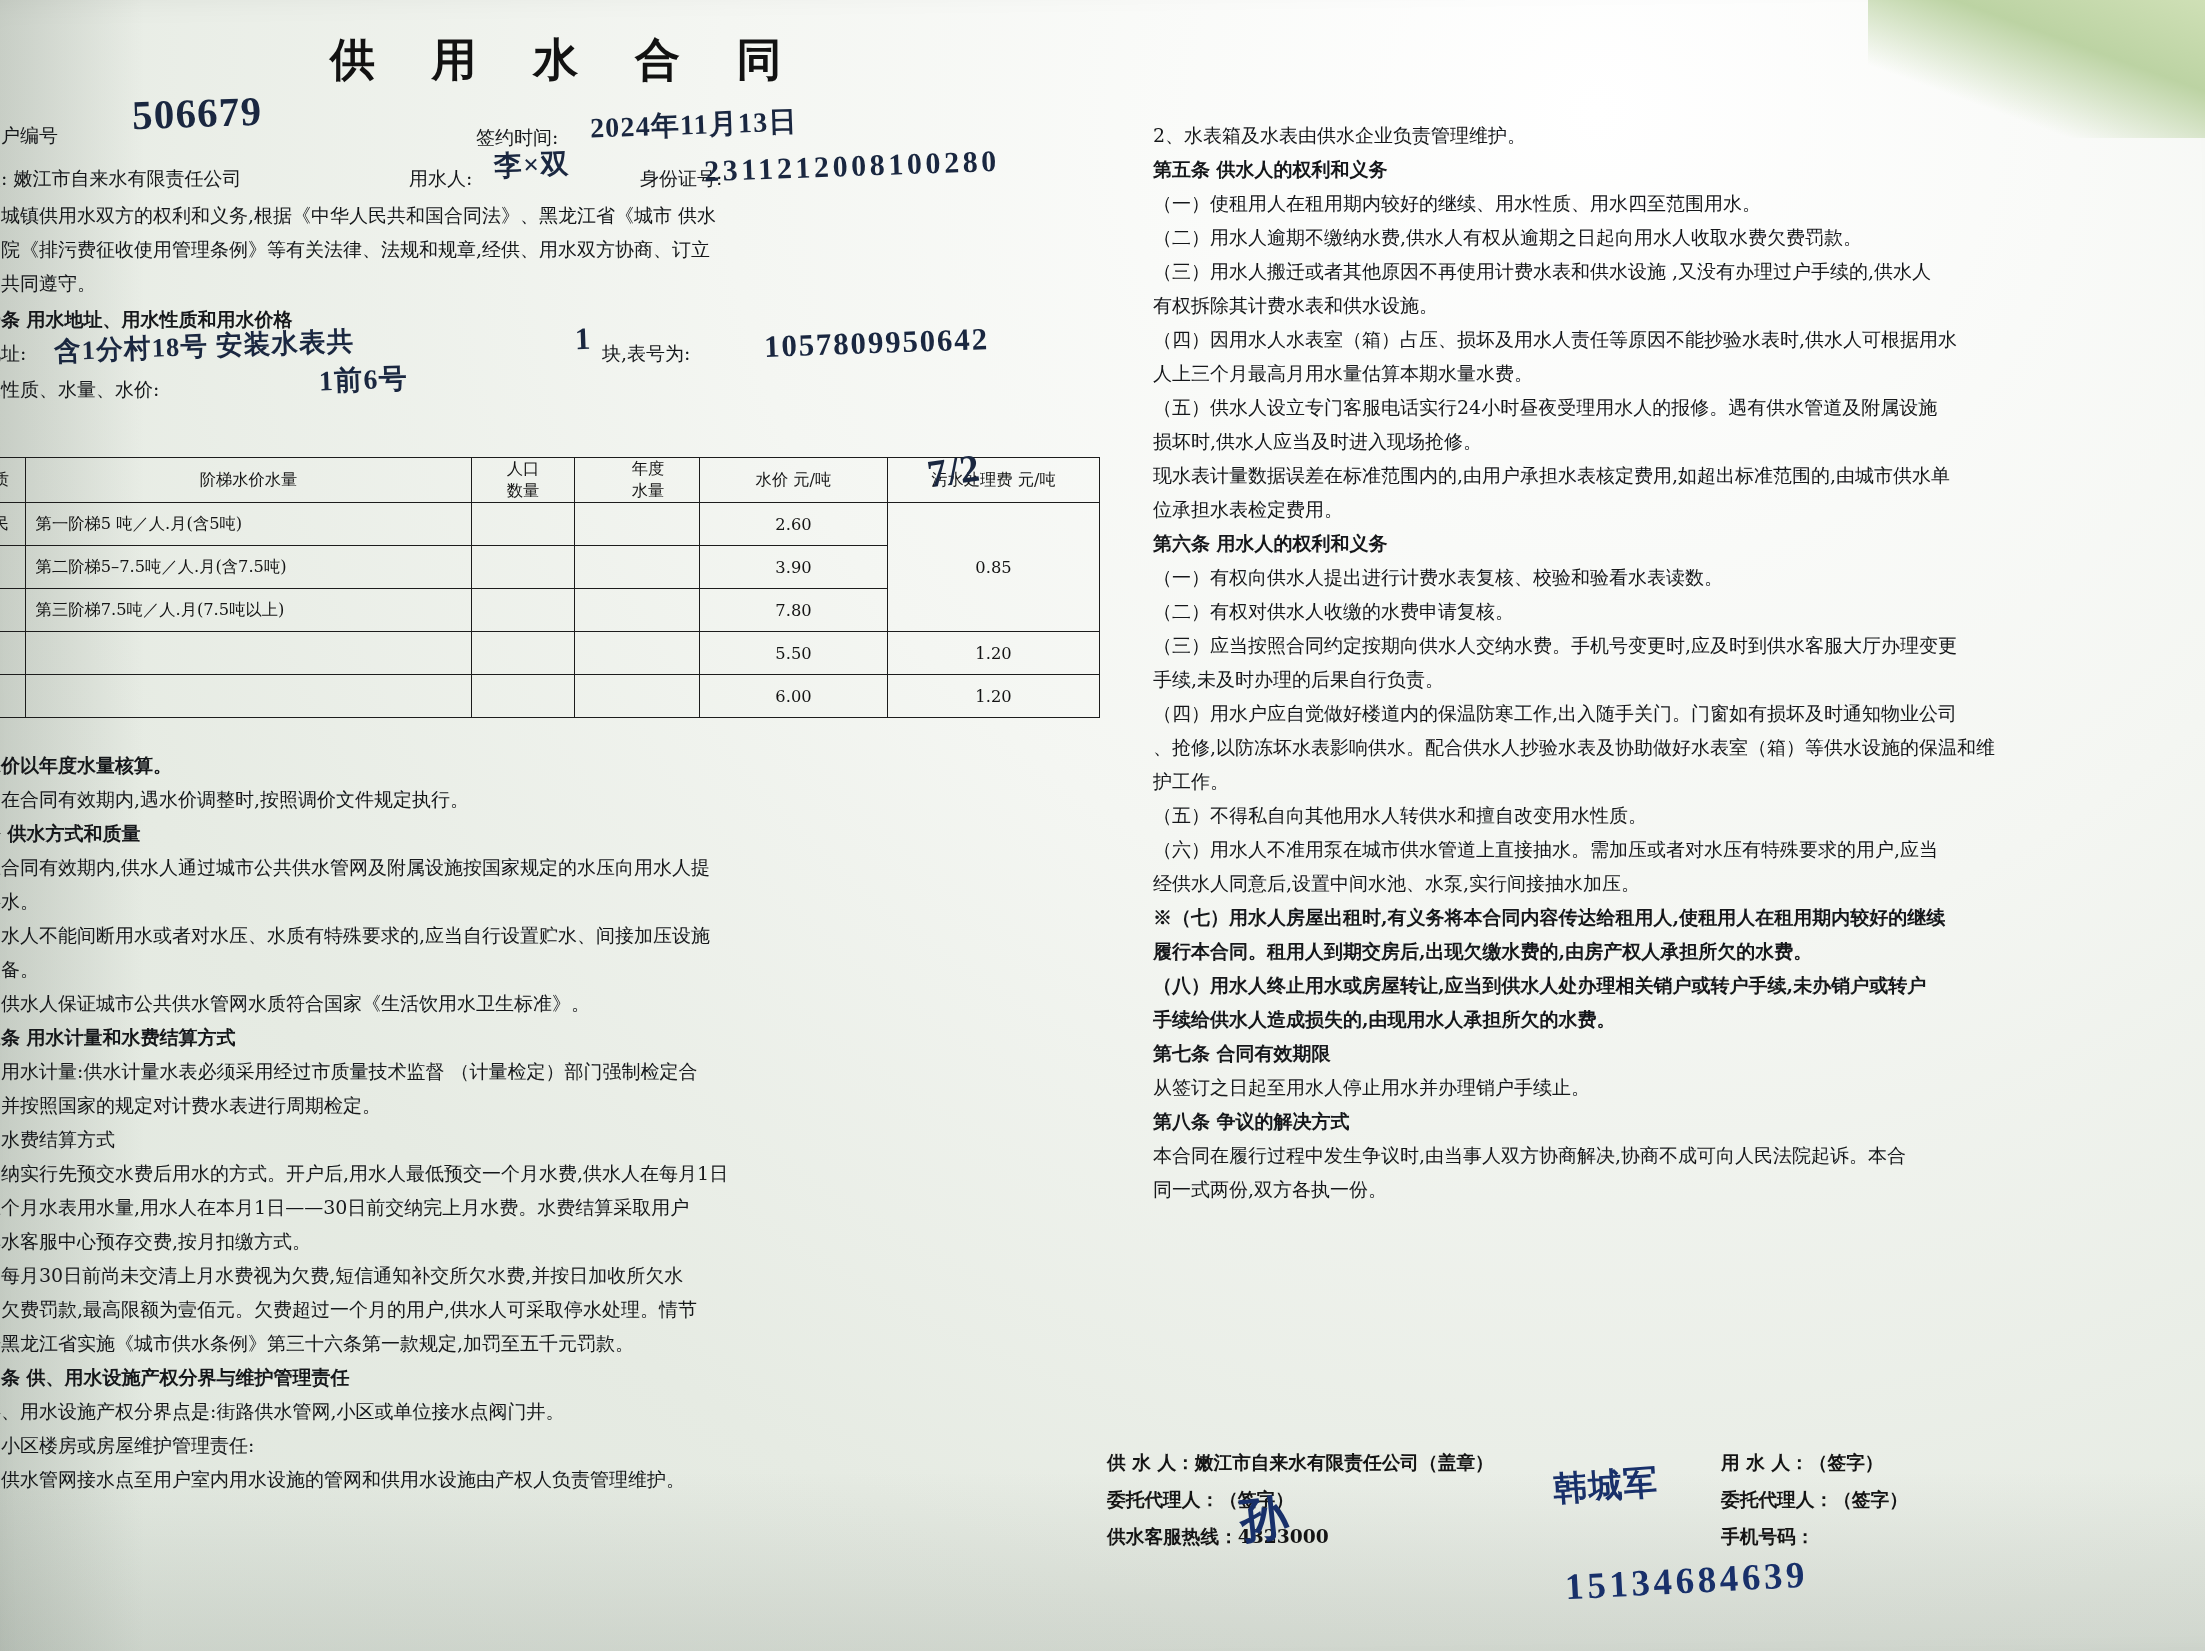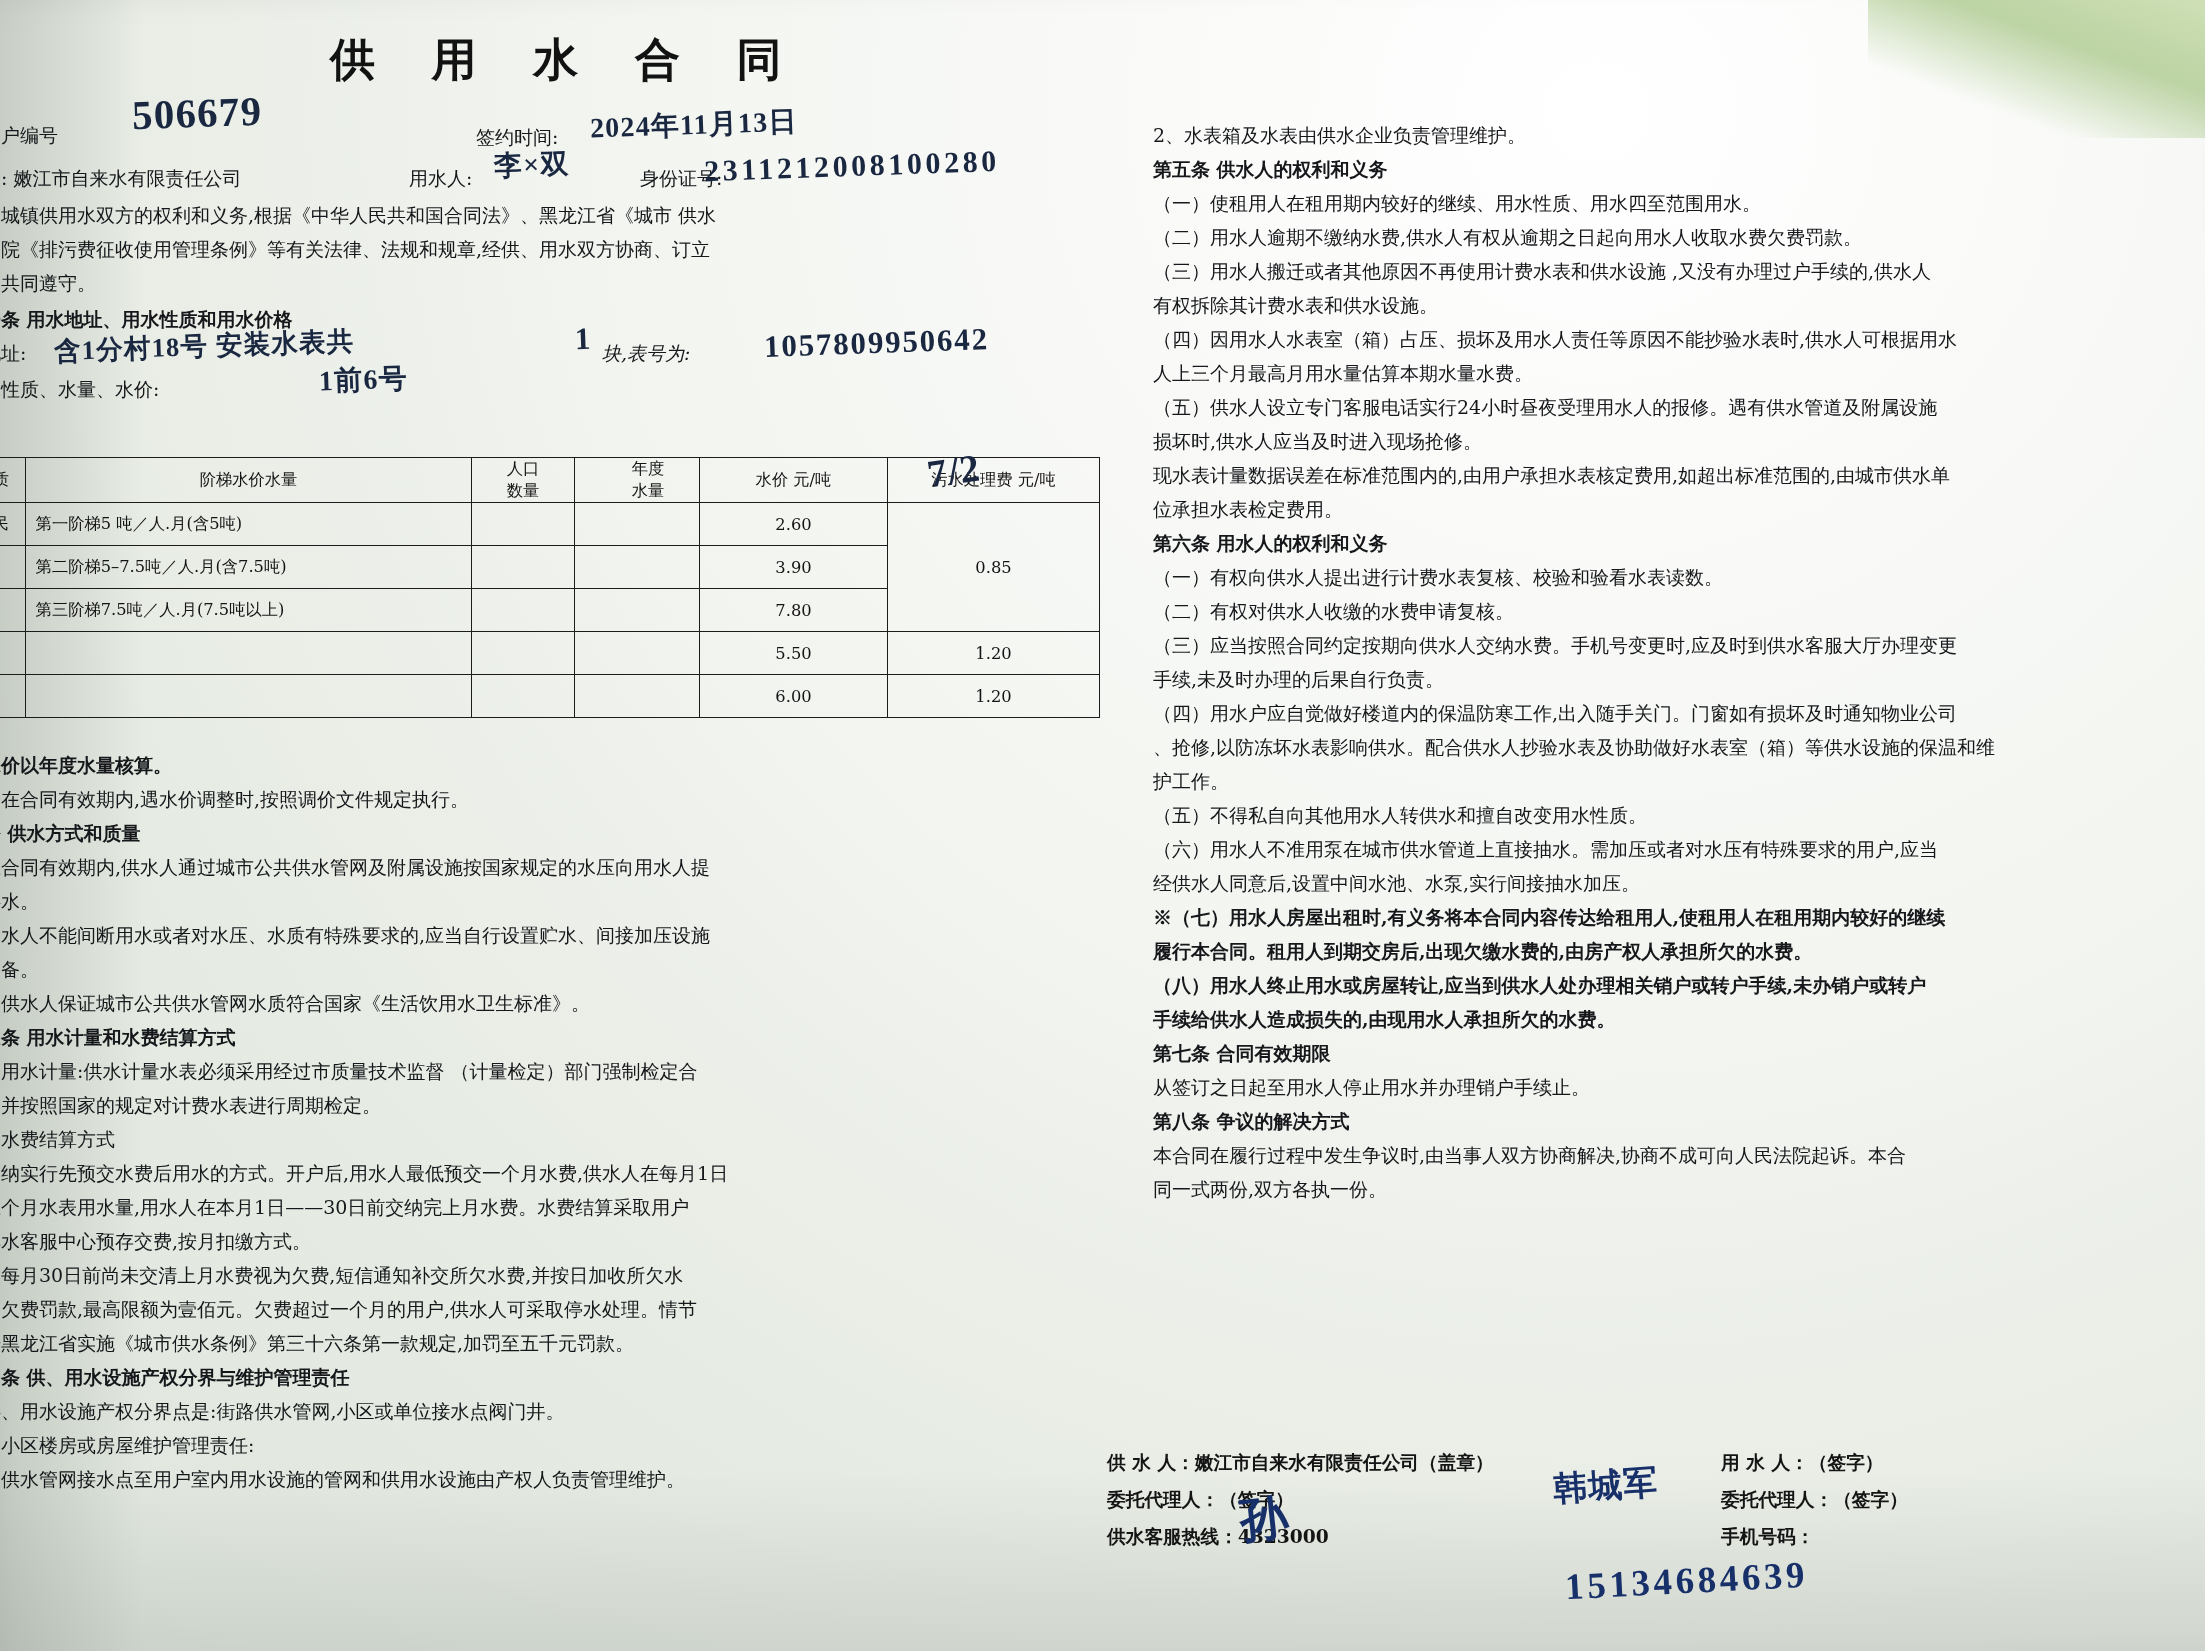--- a/index.html
+++ b/index.html
@@ -114,21 +114,21 @@
 
     <p class="p">确城镇供用水双方的权利和义务,根据《中华人民共和国合同法》、黑龙江省《城市 供水</p>
     <p class="p">务院《排污费征收使用管理条例》等有关法律、法规和规章,经供、用水双方协商、订立</p>
     <p class="p">便共同遵守。</p>
 
     <p class="p sec" style="margin-top:2.4px;">一条   用水地址、用水性质和用水价格</p>
 
     <div style="position:relative;height:36px;">
       <span style="position:absolute;left:0;top:0;">地址:</span>
       <span class="hand" style="position:absolute;left:72px;top:-7.2px;font-size:26.5px;">含1分村18号 安装水表共</span>
-      <span style="position:absolute;left:620px;top:0;font-style:italic;">块,表号为:</span>
+      <span style="position:absolute;left:620px;top:0;">块,表号为:</span>
       <span class="hand" style="position:absolute;left:593px;top:-14.4px;font-size:31px;">1</span>
       <span class="hand" style="position:absolute;left:782px;top:-10.8px;font-size:31px;letter-spacing:1.8px;">1057809950642</span>
     </div>
 
     <div style="position:relative;height:36px;">
       <span style="position:absolute;left:0;top:0;">水性质、水量、水价:</span>
       <span class="hand" style="position:absolute;left:337px;top:-9.6px;font-size:28px;">1前6号</span>
     </div>
 
     <div style="height:340px;"></div>

